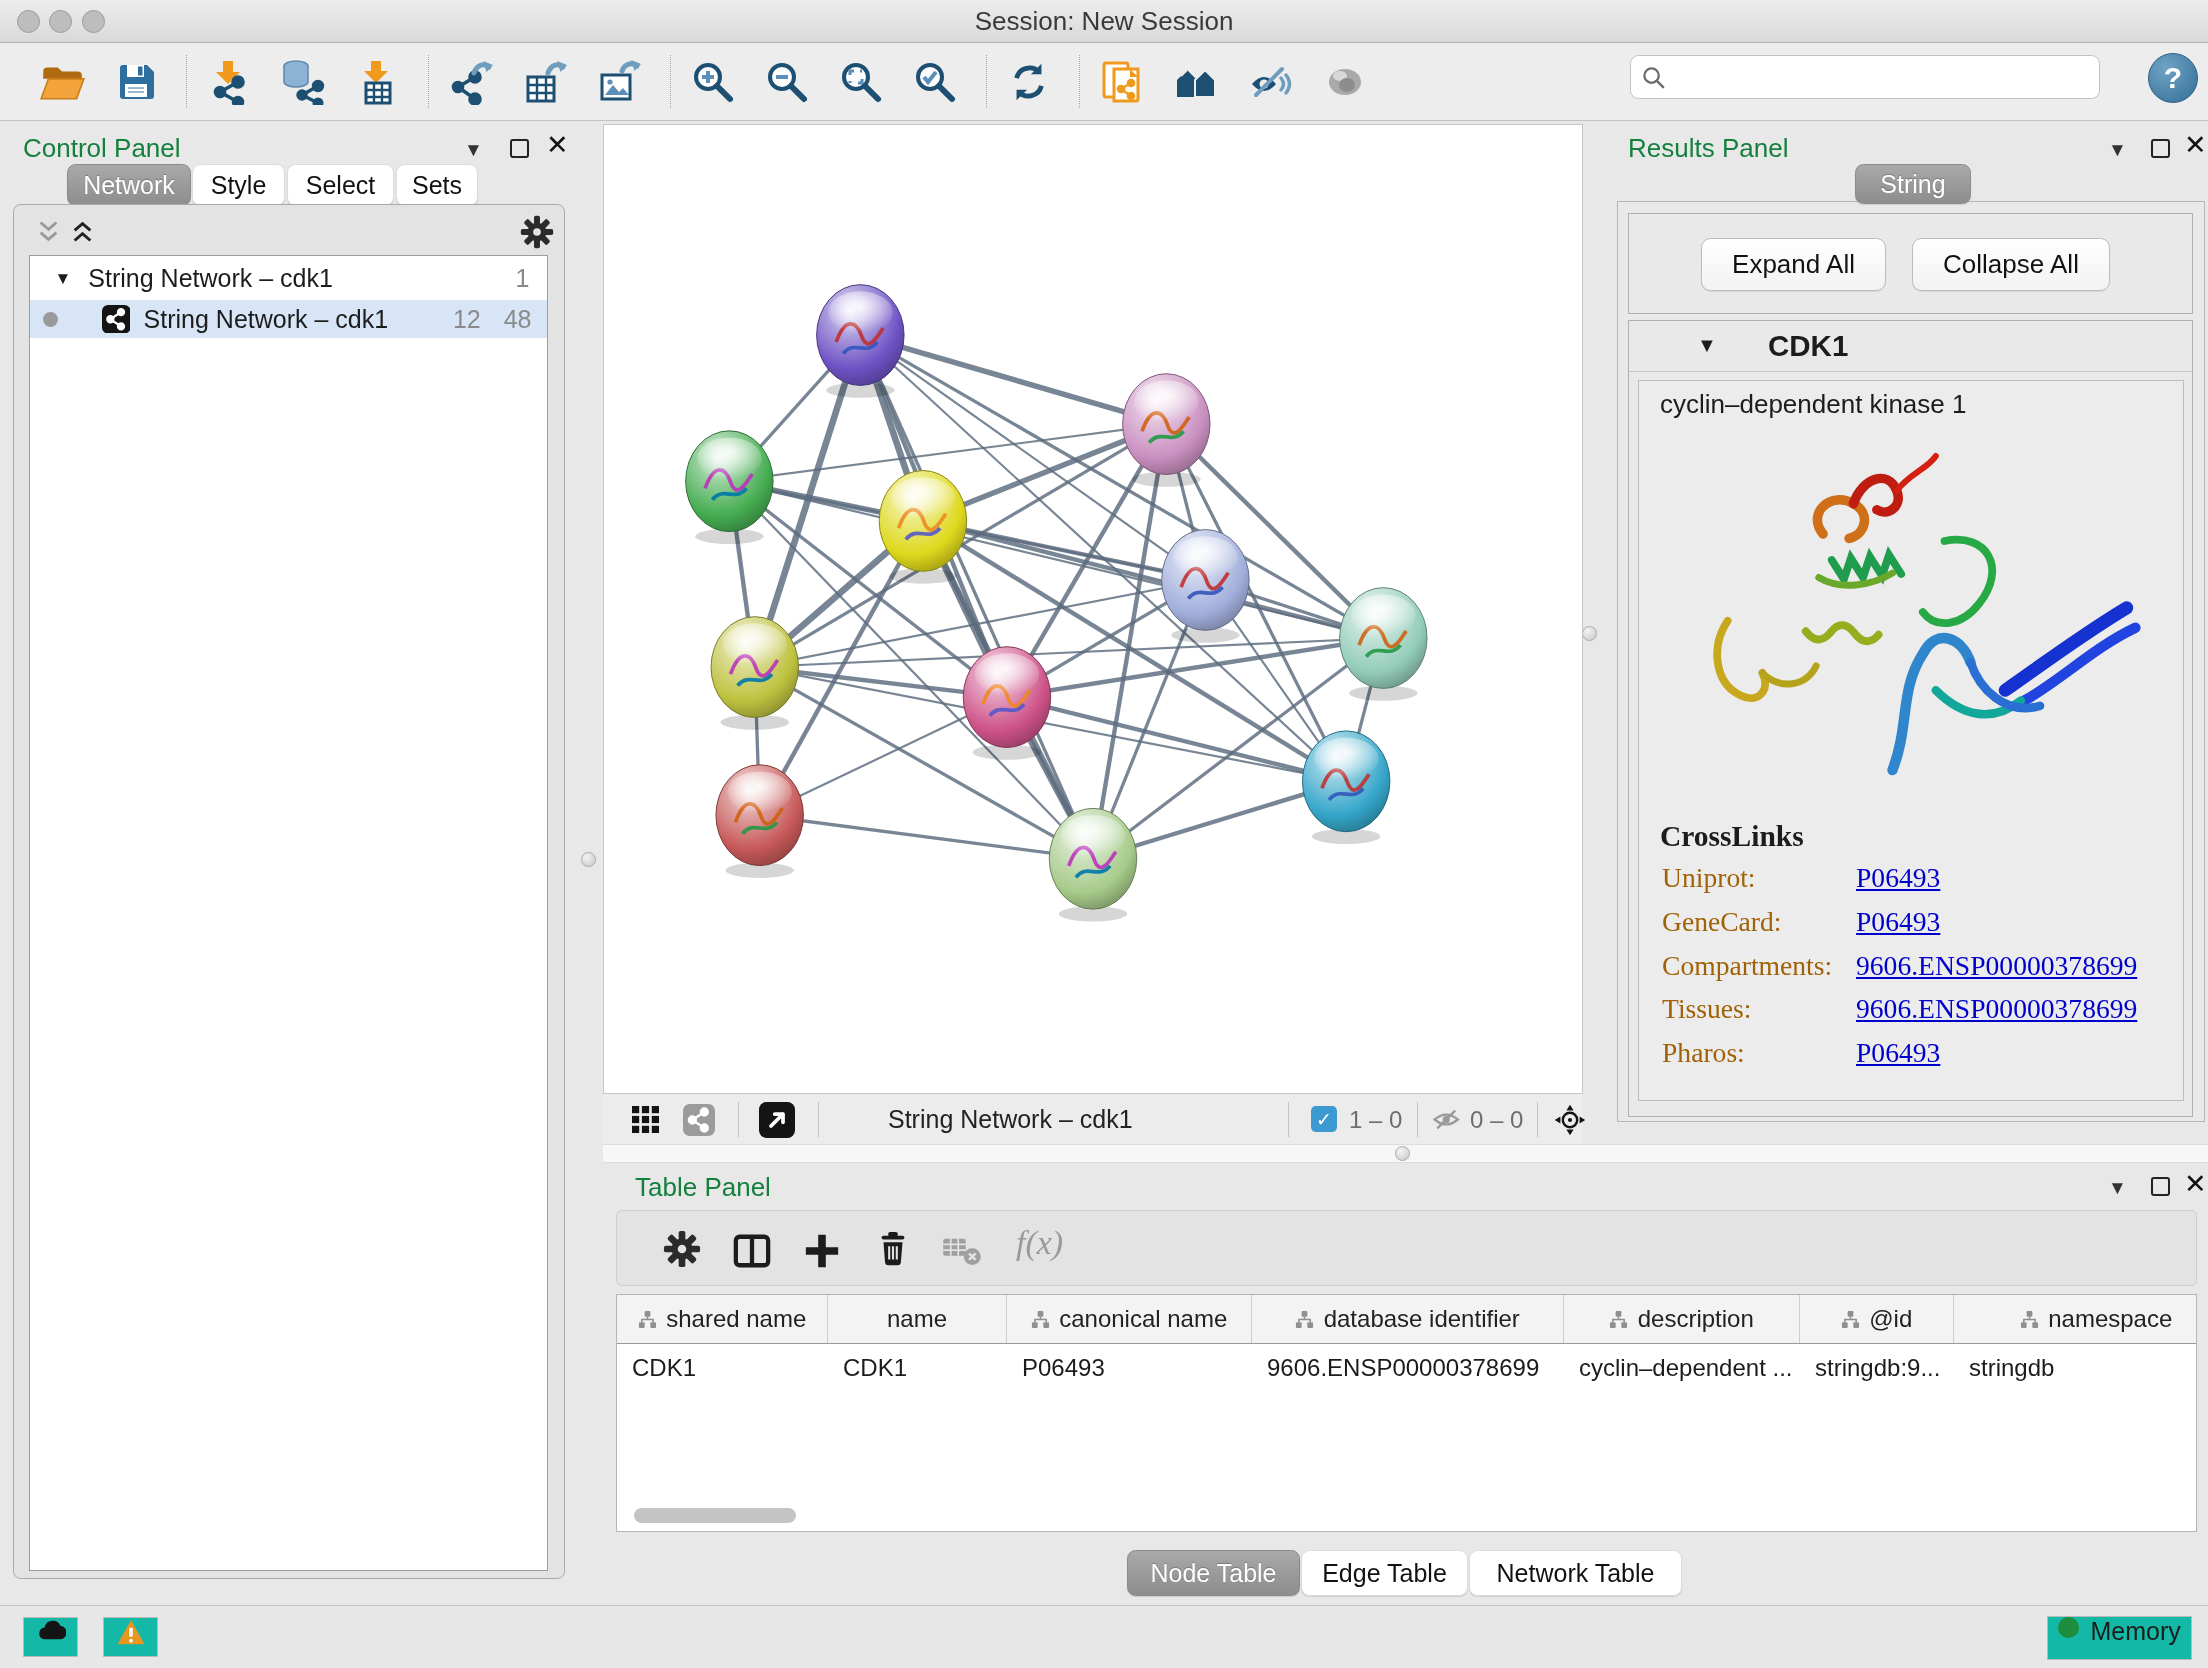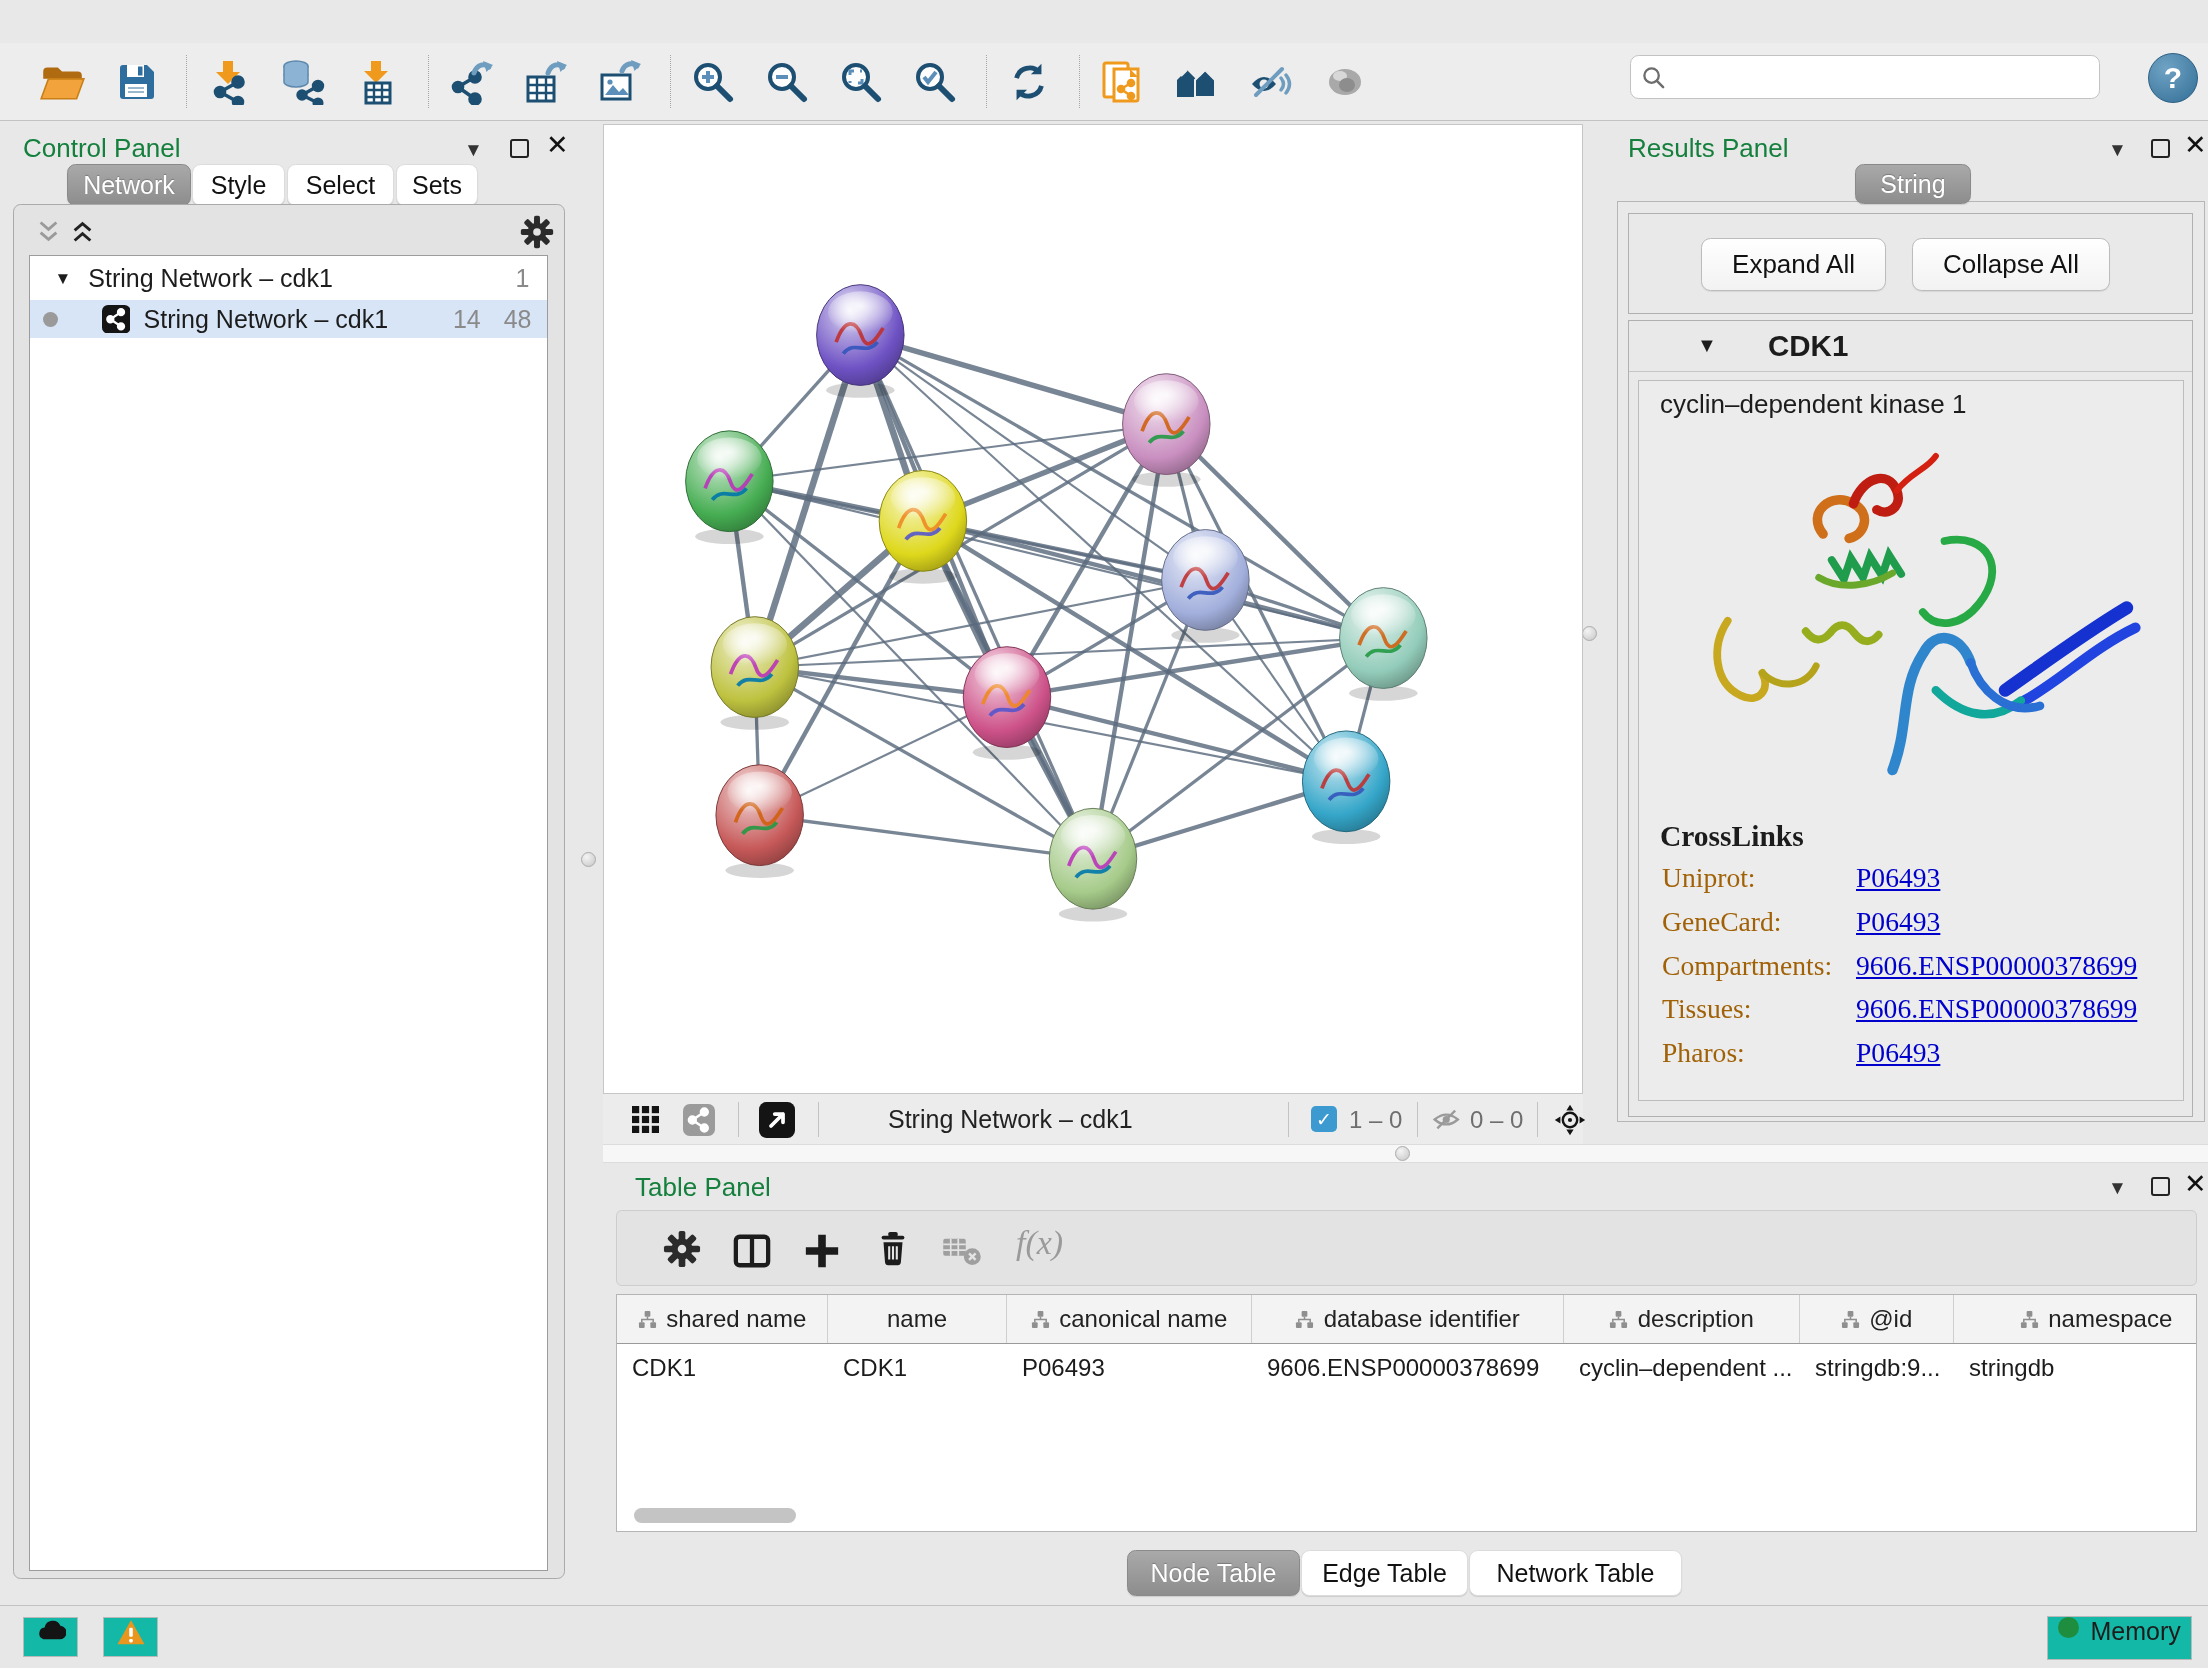--- a/index.html
+++ b/index.html
@@ -58,20 +58,26 @@
   .statusbar{left:0;top:1605px;width:2208px;height:63px;background:#e7e7e7;border-top:1px solid #c2c2c2;}
   .sbtn{position:absolute;top:11.4px;height:40px;background:#14b8a6;border:1.9px solid #b9b9b9;display:flex;align-items:flex-start;justify-content:center;box-sizing:border-box;}
   svg{display:block;}
   .netlabel{font-size:25px;fill:#161616;}
 </style>
 </head>
 <body>
 
 <div id="root">
 
+  <div class="abs titlebar">
+    <div class="abs tlight" style="left:17px"></div>
+    <div class="abs tlight" style="left:49px"></div>
+    <div class="abs tlight" style="left:82px"></div>
+    <div class="abs wtitle">Session: New Session</div>
+  </div>
 
   <div class="abs toolbar">
     <div class="ticon">
         <svg viewBox="0 0 46 46" width="48" height="48">
           <path d="M5 13q0-4 4-4h10l4 4h15q4 0 4 4v3H5z" fill="#b06a10"></path>
           <path d="M3 39l7-19h34l-7 19z" fill="#f3a33b" stroke="#c87f16" stroke-width="1.5"></path>
         </svg>
       </div>
     <div class="ticon">
         <svg viewBox="0 0 46 46" width="46" height="46">
@@ -279,21 +285,21 @@
       <svg style="margin-left:44px" width="28.5" height="28.5" viewBox="0 0 48 48">
           <rect width="48" height="48" rx="10" fill="#141414"></rect>
           <g stroke="#fff" stroke-width="4" fill="#fff">
             <circle cx="14" cy="24" r="5"></circle>
             <circle cx="32" cy="12" r="5"></circle>
             <circle cx="32" cy="36" r="5"></circle>
             <path d="M14 24L32 12M14 24l18 12" fill="none"></path>
           </g>
         </svg>
       <span style="margin-left:13.3px">String Network – cdk1</span>
-      <span class="num" style="margin-left:auto">14</span>
+      <span class="num" style="margin-left:auto">12</span>
       <span class="num" style="margin-left:23px;margin-right:15px">48</span>
     </div>
   </div>
 
   <div class="abs knob" style="left:581px;top:852px"></div>
   <div class="abs knob" style="left:1582px;top:626px"></div>
 
   <div class="abs netcanvas">
     <svg id="net-svg" viewBox="0 0 1028 1018" width="978" height="968">
         <defs>

